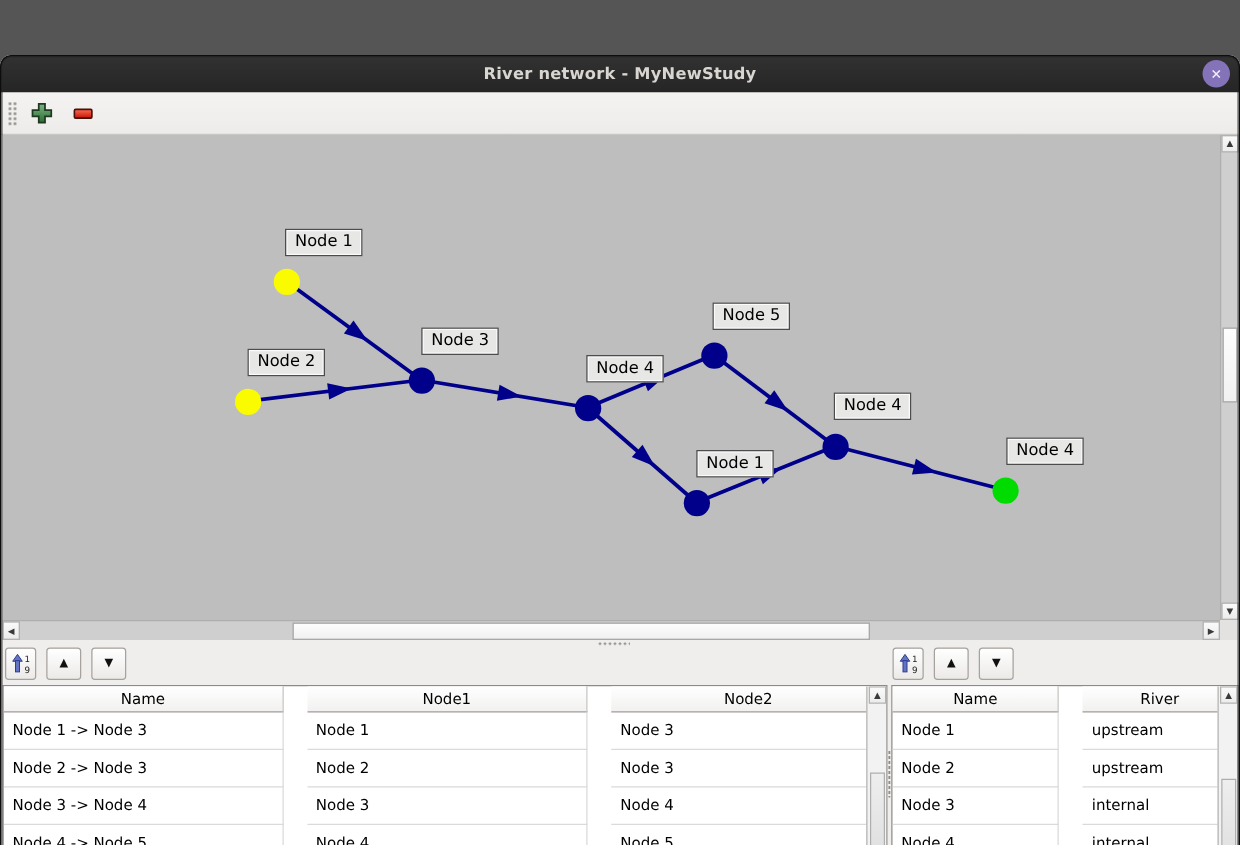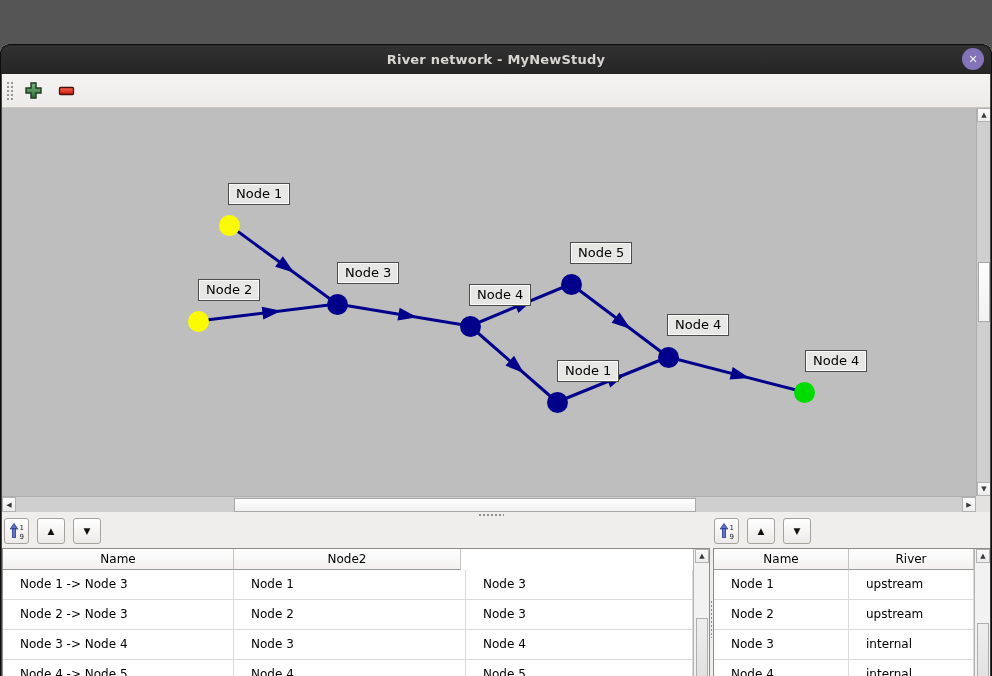--- a/index.html
+++ b/index.html
@@ -58,22 +58,22 @@
   .btoolbar { position:absolute; top:474px; height:27px; display:flex; gap:8px; }
   .btoolbar.left { left:4px; } .btoolbar.right { left:714px; }
   .pbtn { height:26px; background:linear-gradient(#ffffff,#eceae8); border:1px solid #a6a39e; border-radius:3px;
           display:flex; align-items:center; justify-content:center; cursor:pointer; font-size:9px; color:#111; }
   .pbtn.sort { width:25px; } .pbtn.arrow { width:28px; }
 
   
   .tablebox { position:absolute; top:504px; height:148px; background:#fff; border:1px solid #8d8b88; overflow:hidden; }
   #links-table { left:2px; width:708px; }
   #nodes-table { left:713px; width:278px; }
-  .trow { display:flex; }
-  .tcell { height:30px; line-height:29px; padding-left:17px; font-size:12px; color:#000;
+  .trow { display:flex;gap:19px; }
+  .tcell { height:30px; line-height:29px; padding-left:7px; font-size:12px; color:#000;
            border-right:1px solid #dadada; border-bottom:1px solid #dadada; overflow:hidden; white-space:nowrap; }
   .thead .tcell { height:21px; line-height:20px; padding:0; text-align:center; font-size:12px;
                   background:linear-gradient(#ffffff,#f2f1f0); border-right:1px solid #c6c4c1; border-bottom:1px solid #9d9b98; }
   .tscroll { position:absolute; top:0; right:0; width:16px; height:100%; background:#f2f2f2; border-left:1px solid #b5b3b0; }
   .tscroll .sb-btn { left:1px; width:14px; height:14px; }
   .tscroll .up { top:0; } .tscroll .down { bottom:0; }
   .tscroll .sb-thumb { left:2px; width:12px; background:linear-gradient(#eeeeee,#e0e0e0); border:1px solid #aeaeae; }
   #links-table .sb-thumb { top:69px; height:64px; }
   #nodes-table .sb-thumb { top:74px; height:64px; }
   .vsplit { position:absolute; left:710px; top:504px; width:3px; height:148px; cursor:col-resize; }
@@ -231,20 +231,21 @@
       </div>
     <div class="pbtn arrow">
         <span>▼</span>
       </div>
   </div>
 
   <div class="tablebox" id="links-table">
     <div class="tbody">
         <div class="trow thead">
           <div class="tcell" style="width: 231px;">Name</div>
+          <div class="tcell" style="width: 232px;">Node1</div>
           <div class="tcell" style="width: 227px;">Node2</div>
         </div>
         <div class="trow">
           <div class="tcell" style="width: 231px;">Node 1 -&gt; Node 3</div>
           <div class="tcell" style="width: 232px;">Node 1</div>
           <div class="tcell" style="width: 227px;">Node 3</div>
         </div>
         <div class="trow">
           <div class="tcell" style="width: 231px;">Node 2 -&gt; Node 3</div>
           <div class="tcell" style="width: 232px;">Node 2</div>

